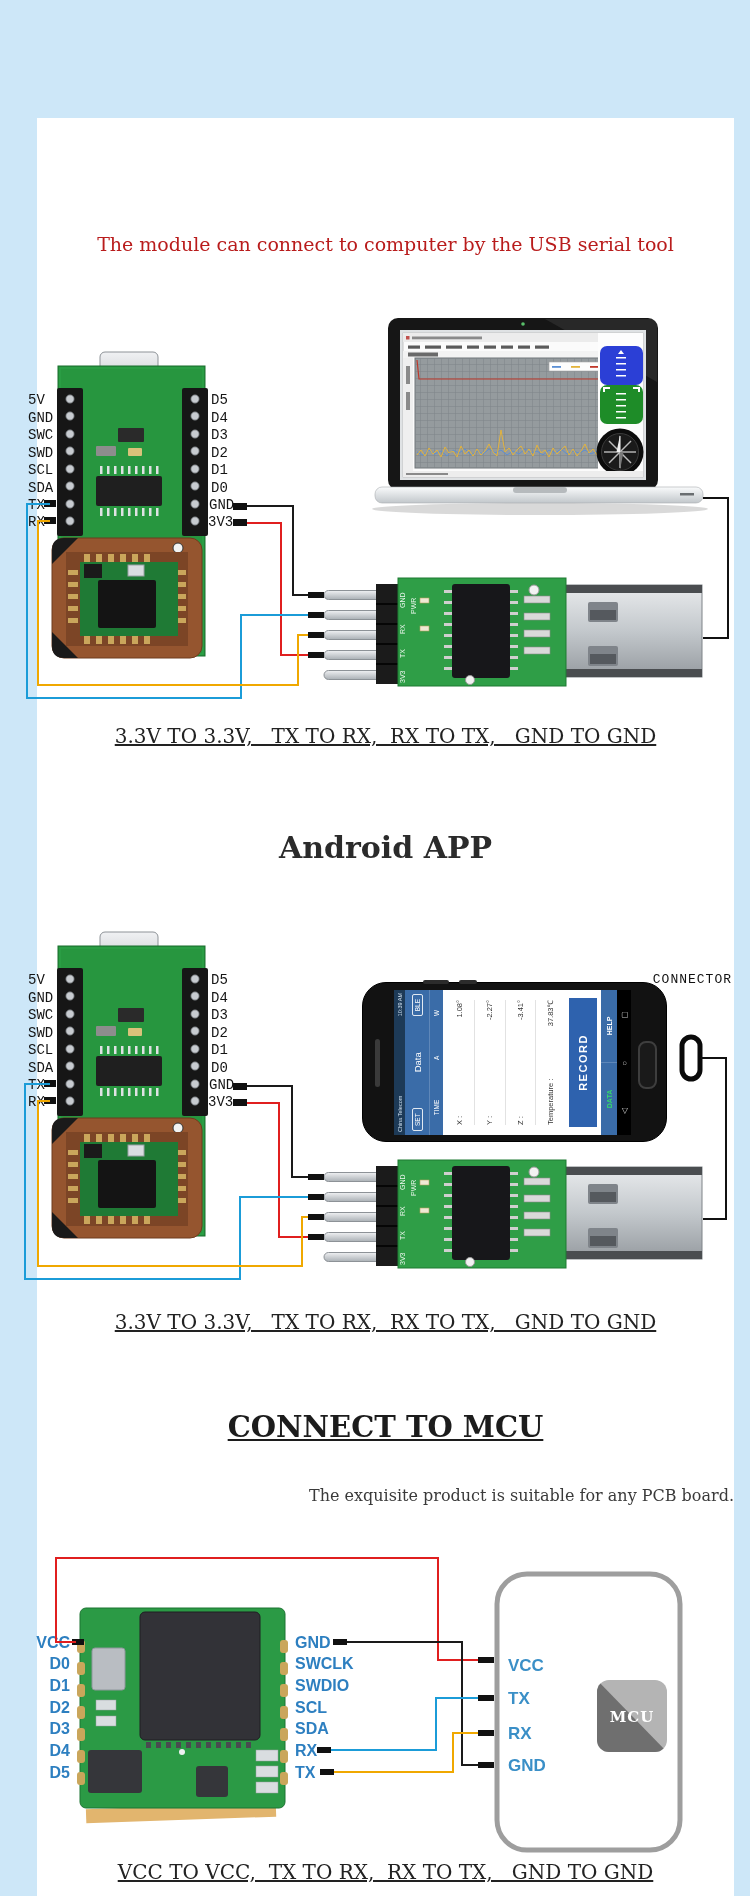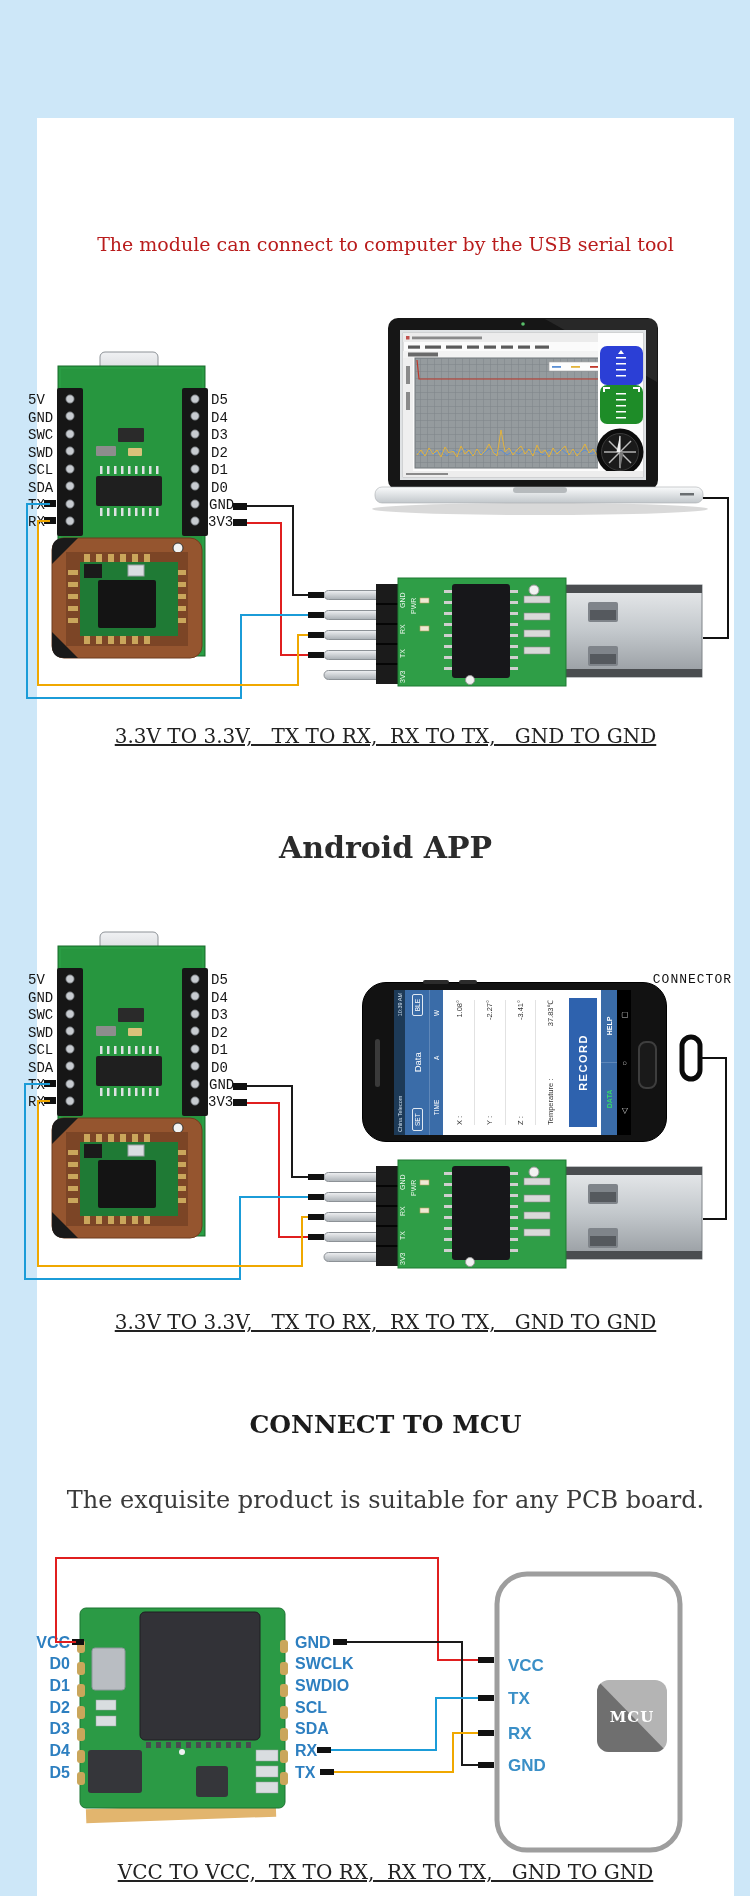--- a/index.html
+++ b/index.html
@@ -20,22 +20,22 @@
   }
   #header .title{
     position:absolute; left:0; top:22px; width:100%; text-align:center;
     font-family:"DejaVu Serif", serif; font-weight:bold; font-size:40px;
     color:#ffffff; letter-spacing:1px;
   }
   .center-text{ left:37px; width:697px; text-align:center; color:#2d2d2d; }
   .intro{ top:233px; font-size:19px; color:#b91c1c; }
   .caption{ font-size:20px; color:#222; white-space:pre;text-decoration:underline; }
   .h-android{ top:830px; font-size:30px; font-weight:bold; color:#2b2b2b; }
-  .h-mcu{ top:1410px; font-size:25px; font-weight:bold; color:#1c1c1c; }
-  .sub{ font-size:24px; color:#3a3a3a; white-space:pre; }
+  .h-mcu{ top:1410px; font-size:29px; font-weight:bold; color:#1c1c1c;text-decoration:underline; }
+  .sub{ font-size:16px; color:#3a3a3a; white-space:pre;text-align:right; }
   #connector-label{
     position:absolute; left:600px; top:972px; width:132px; text-align:right;
     font-family:"Liberation Mono", monospace; font-size:13px; letter-spacing:1px; color:#111;
   }
   svg{ position:absolute; left:0; display:block; }
   .pinlabel{ font-family:"Liberation Mono", monospace; font-size:14px; fill:#141414; }
   .silk{ font-family:"Liberation Sans", sans-serif; font-size:7px; fill:#eaf6ec; }
   .bluepin{ font-family:"Liberation Sans", sans-serif; font-weight:bold; font-size:16px; fill:#2d7fc0; }
   .mcupin{ font-family:"Liberation Sans", sans-serif; font-weight:bold; font-size:17px; fill:#3a8fc7; }
   

